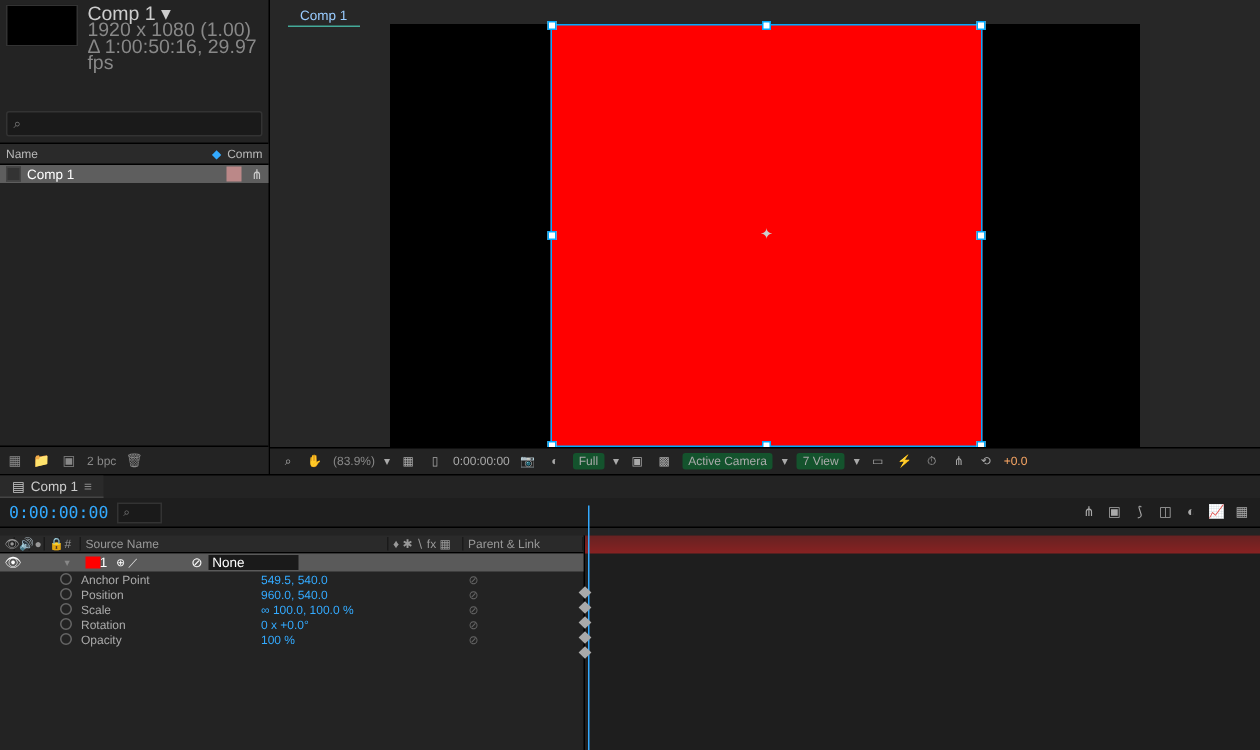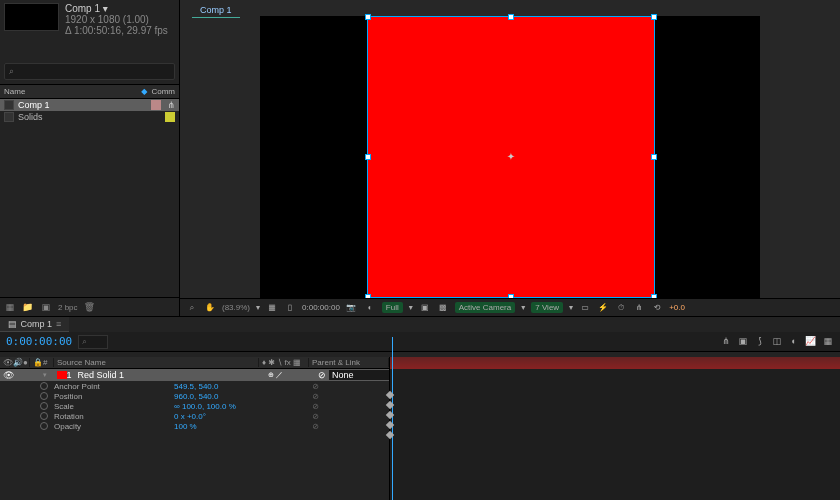--- a/index.html
+++ b/index.html
@@ -2,21 +2,21 @@
 <html><head>
 <meta charset="utf-8">
 <style>
 * { margin:0; padding:0; box-sizing:border-box; font-family:"Segoe UI",Arial,sans-serif; }
 body { background:#1e1e1e; color:#b8b8b8; font-size:10px; width:840px; height:500px; overflow:hidden; position:relative; }
 
 
 .proj { position:absolute; left:0; top:0; width:180px; height:316px; background:#232323; border-right:1px solid #000; }
 .proj-head { display:flex; padding:3px 4px; }
 .thumb { width:55px; height:28px; background:#000; border:1px solid #333; }
-.proj-meta { padding-left:6px; font-size:10px; color:#888; line-height:11px; }
+.proj-meta { padding-left:6px; font-size:13px; color:#888; line-height:11px; }
 .proj-meta .t { color:#ccc; }
 .proj-search { margin:24px 4px 4px; padding:2px 4px; background:#1a1a1a; border:1px solid #333; color:#777; font-size:9px; border-radius:2px; }
 .proj-cols { display:flex; background:#2a2a2a; border-top:1px solid #000; border-bottom:1px solid #000; padding:2px 4px; font-size:8px; }
 .proj-cols .n { flex:1; }
 .proj-row { display:flex; align-items:center; padding:1px 4px; font-size:9px; }
 .proj-row.sel { background:#5e5e5e; color:#fff; }
 .sw { width:10px; height:10px; margin-right:4px; border:1px solid #444; }
 .proj-row .ic { width:10px; height:10px; margin-left:auto; }
 .proj-foot { position:absolute; bottom:0; left:0; right:0; display:flex; gap:6px; padding:3px 4px; background:#232323; border-top:1px solid #000; }
 .proj-foot span { width:12px; height:12px; display:flex; align-items:center; justify-content:center; color:#888; font-size:9px; }
@@ -82,25 +82,20 @@
   <div class="proj-cols">
     <span class="n">Name</span>
     <span style="color:#3af;margin-right:4px">◆</span>
     <span>Comm</span>
   </div>
   <div class="proj-row sel">
     <span class="sw" style="background:#333"></span>
     <span>Comp 1</span>
     <span class="ic" style="background:#b88;margin-left:auto"></span>
     <span style="margin-left:6px;color:#ccc">⋔</span>
-  </div>
-  <div class="proj-row">
-    <span class="sw" style="background:#333"></span>
-    <span>Solids</span>
-    <span class="ic" style="background:#cc3;margin-left:auto"></span>
   </div>
   <div class="proj-foot">
     <span>▦</span>
     <span>📁</span>
     <span>▣</span>
     <span style="width:auto;font-size:8px">2 bpc</span>
     <span>🗑</span>
   </div>
 </div>
 
@@ -184,21 +179,20 @@
     <div class="layer-row sel">
       <span class="c" style="width:10px">👁</span>
       <span class="c" style="width:10px"></span>
       <span class="c" style="width:10px"></span>
       <span class="c" style="width:10px"></span>
       <span class="c tw">▾</span>
       <span class="c" style="width:10px">
           <span class="swatch" style="display:block;background:#f00"></span>
         </span>
       <span class="c">1</span>
-      <span class="c" style="flex:1">Red Solid 1</span>
       <span class="c" style="width:50px;font-size:7px">⊕ ／</span>
       <span class="c" style="width:14px">⊘</span>
       <span class="c" style="width:60px;background:#1a1a1a">None</span>
     </div>
 
     <div id="props">
         <div class="prop-row">
           <span class="stop"></span>
           <span class="nm">Anchor Point</span>
           <span class="val">549.5, 540.0</span>

